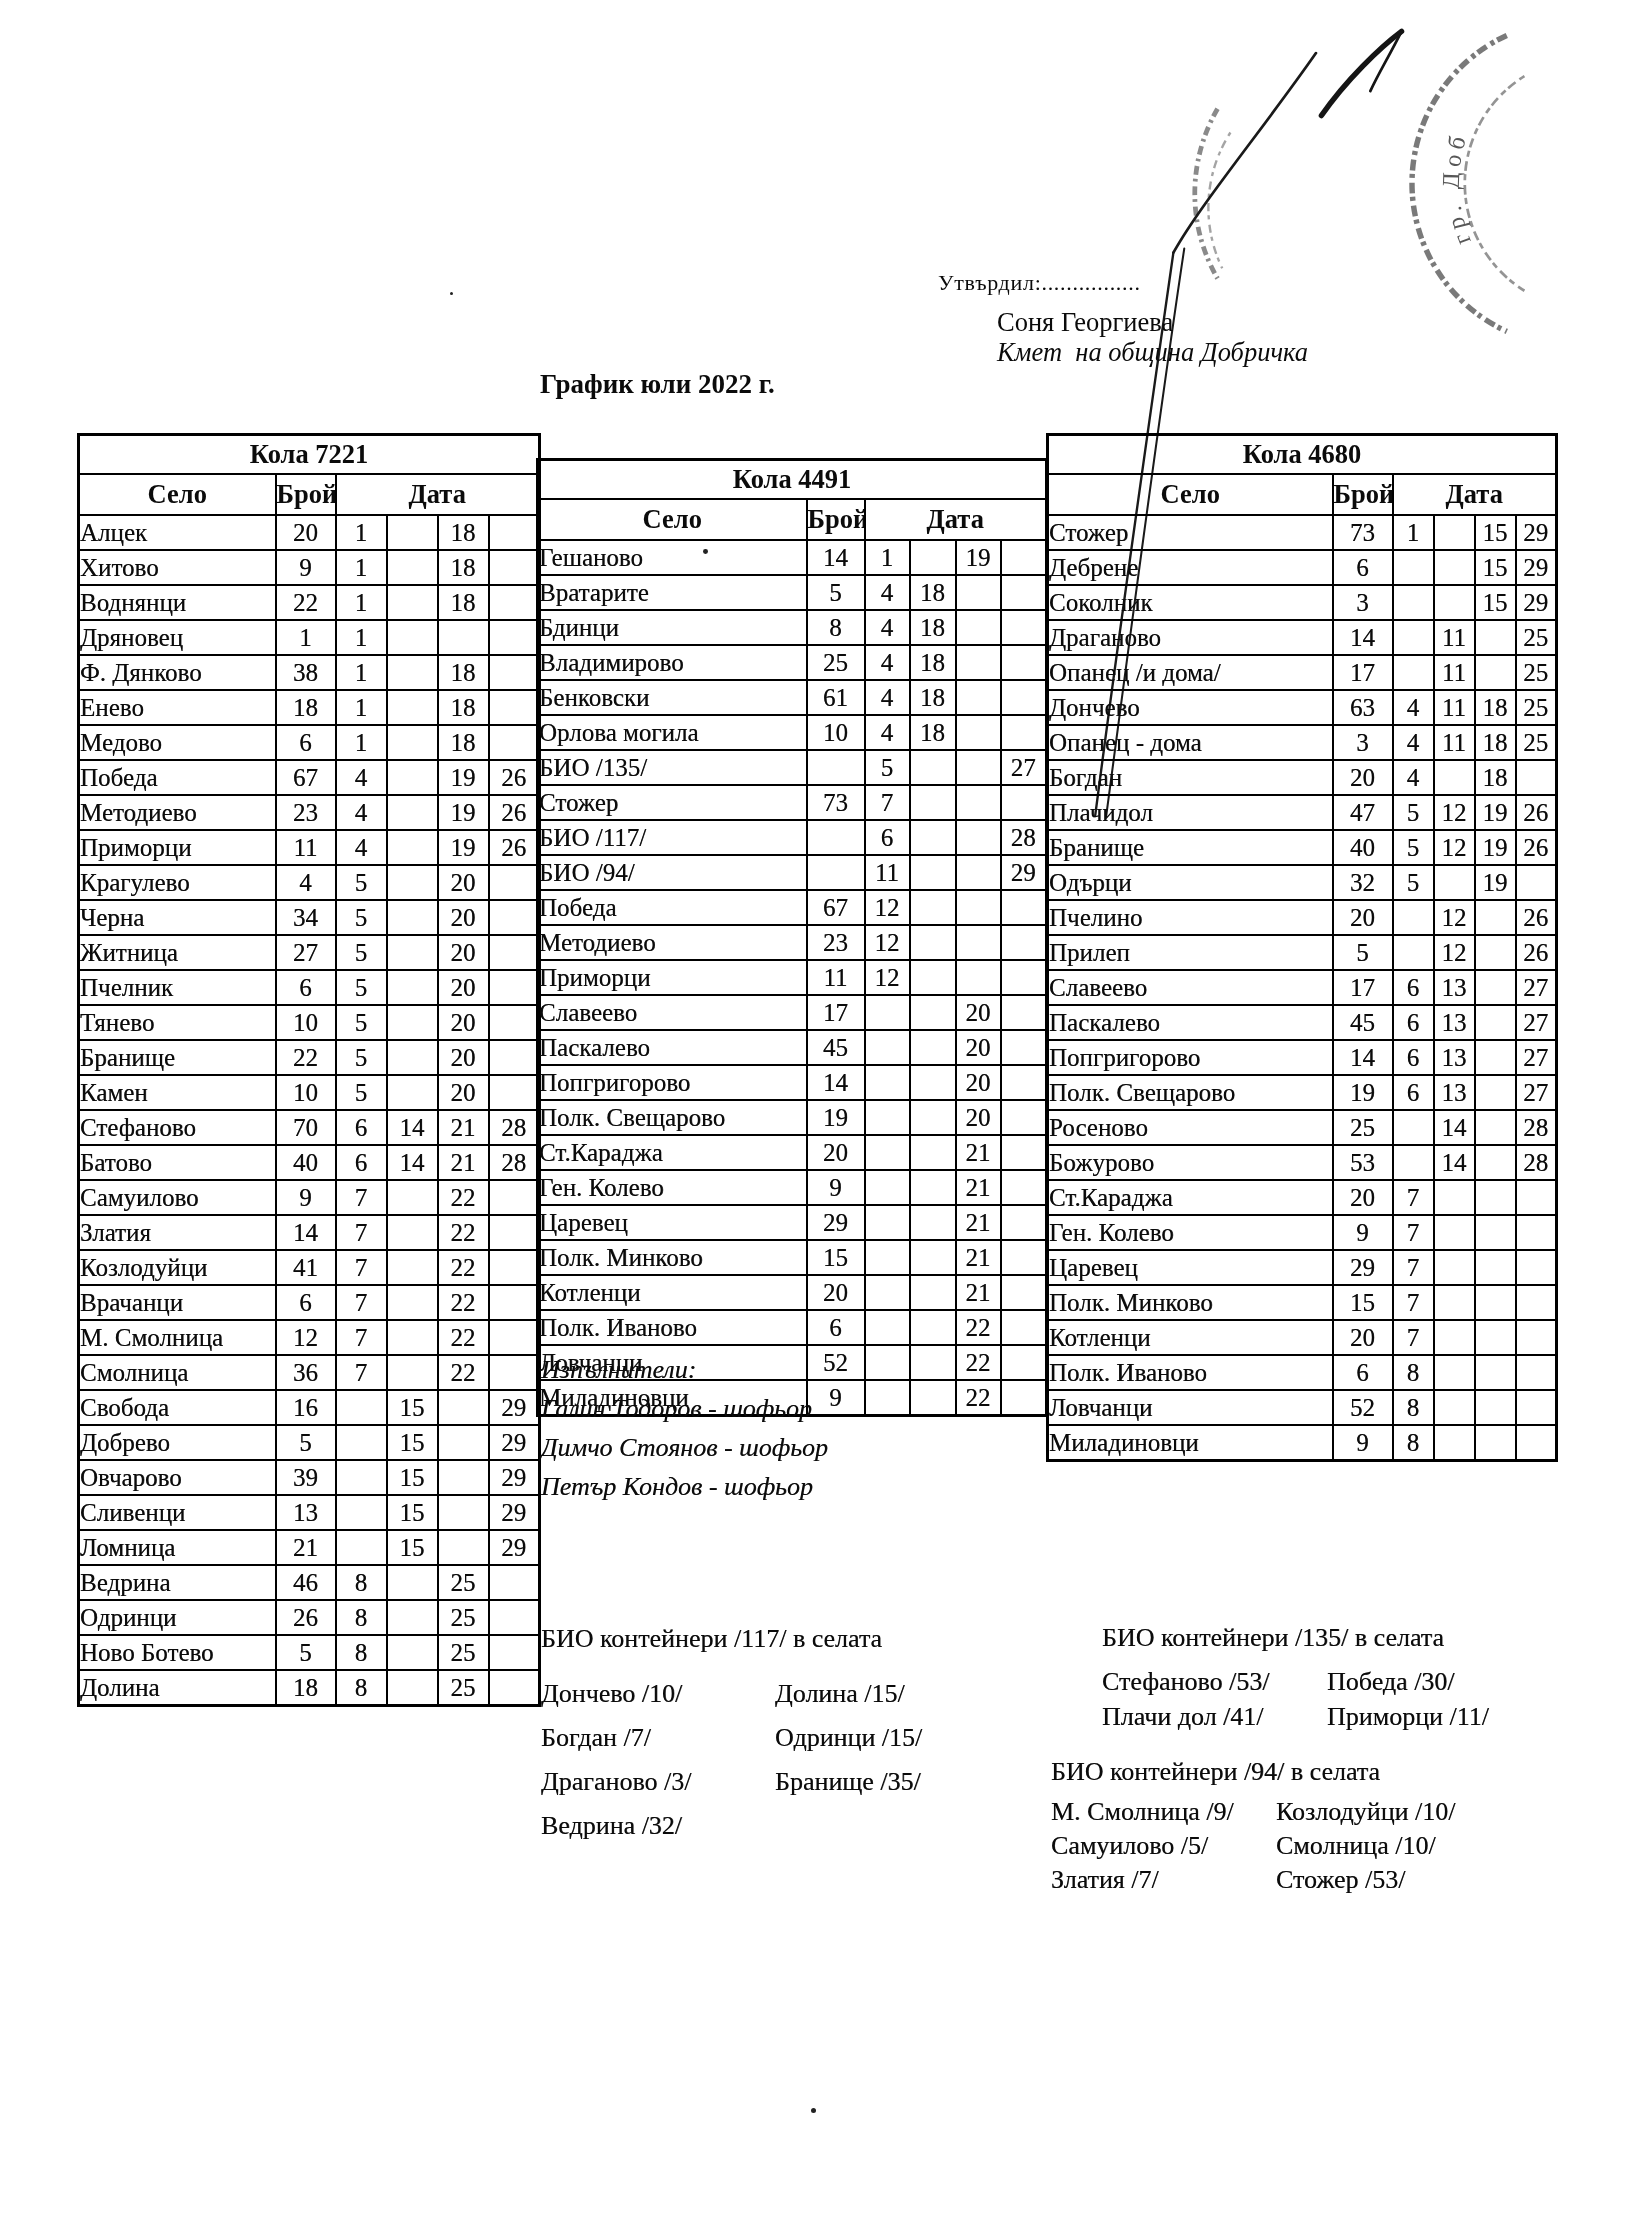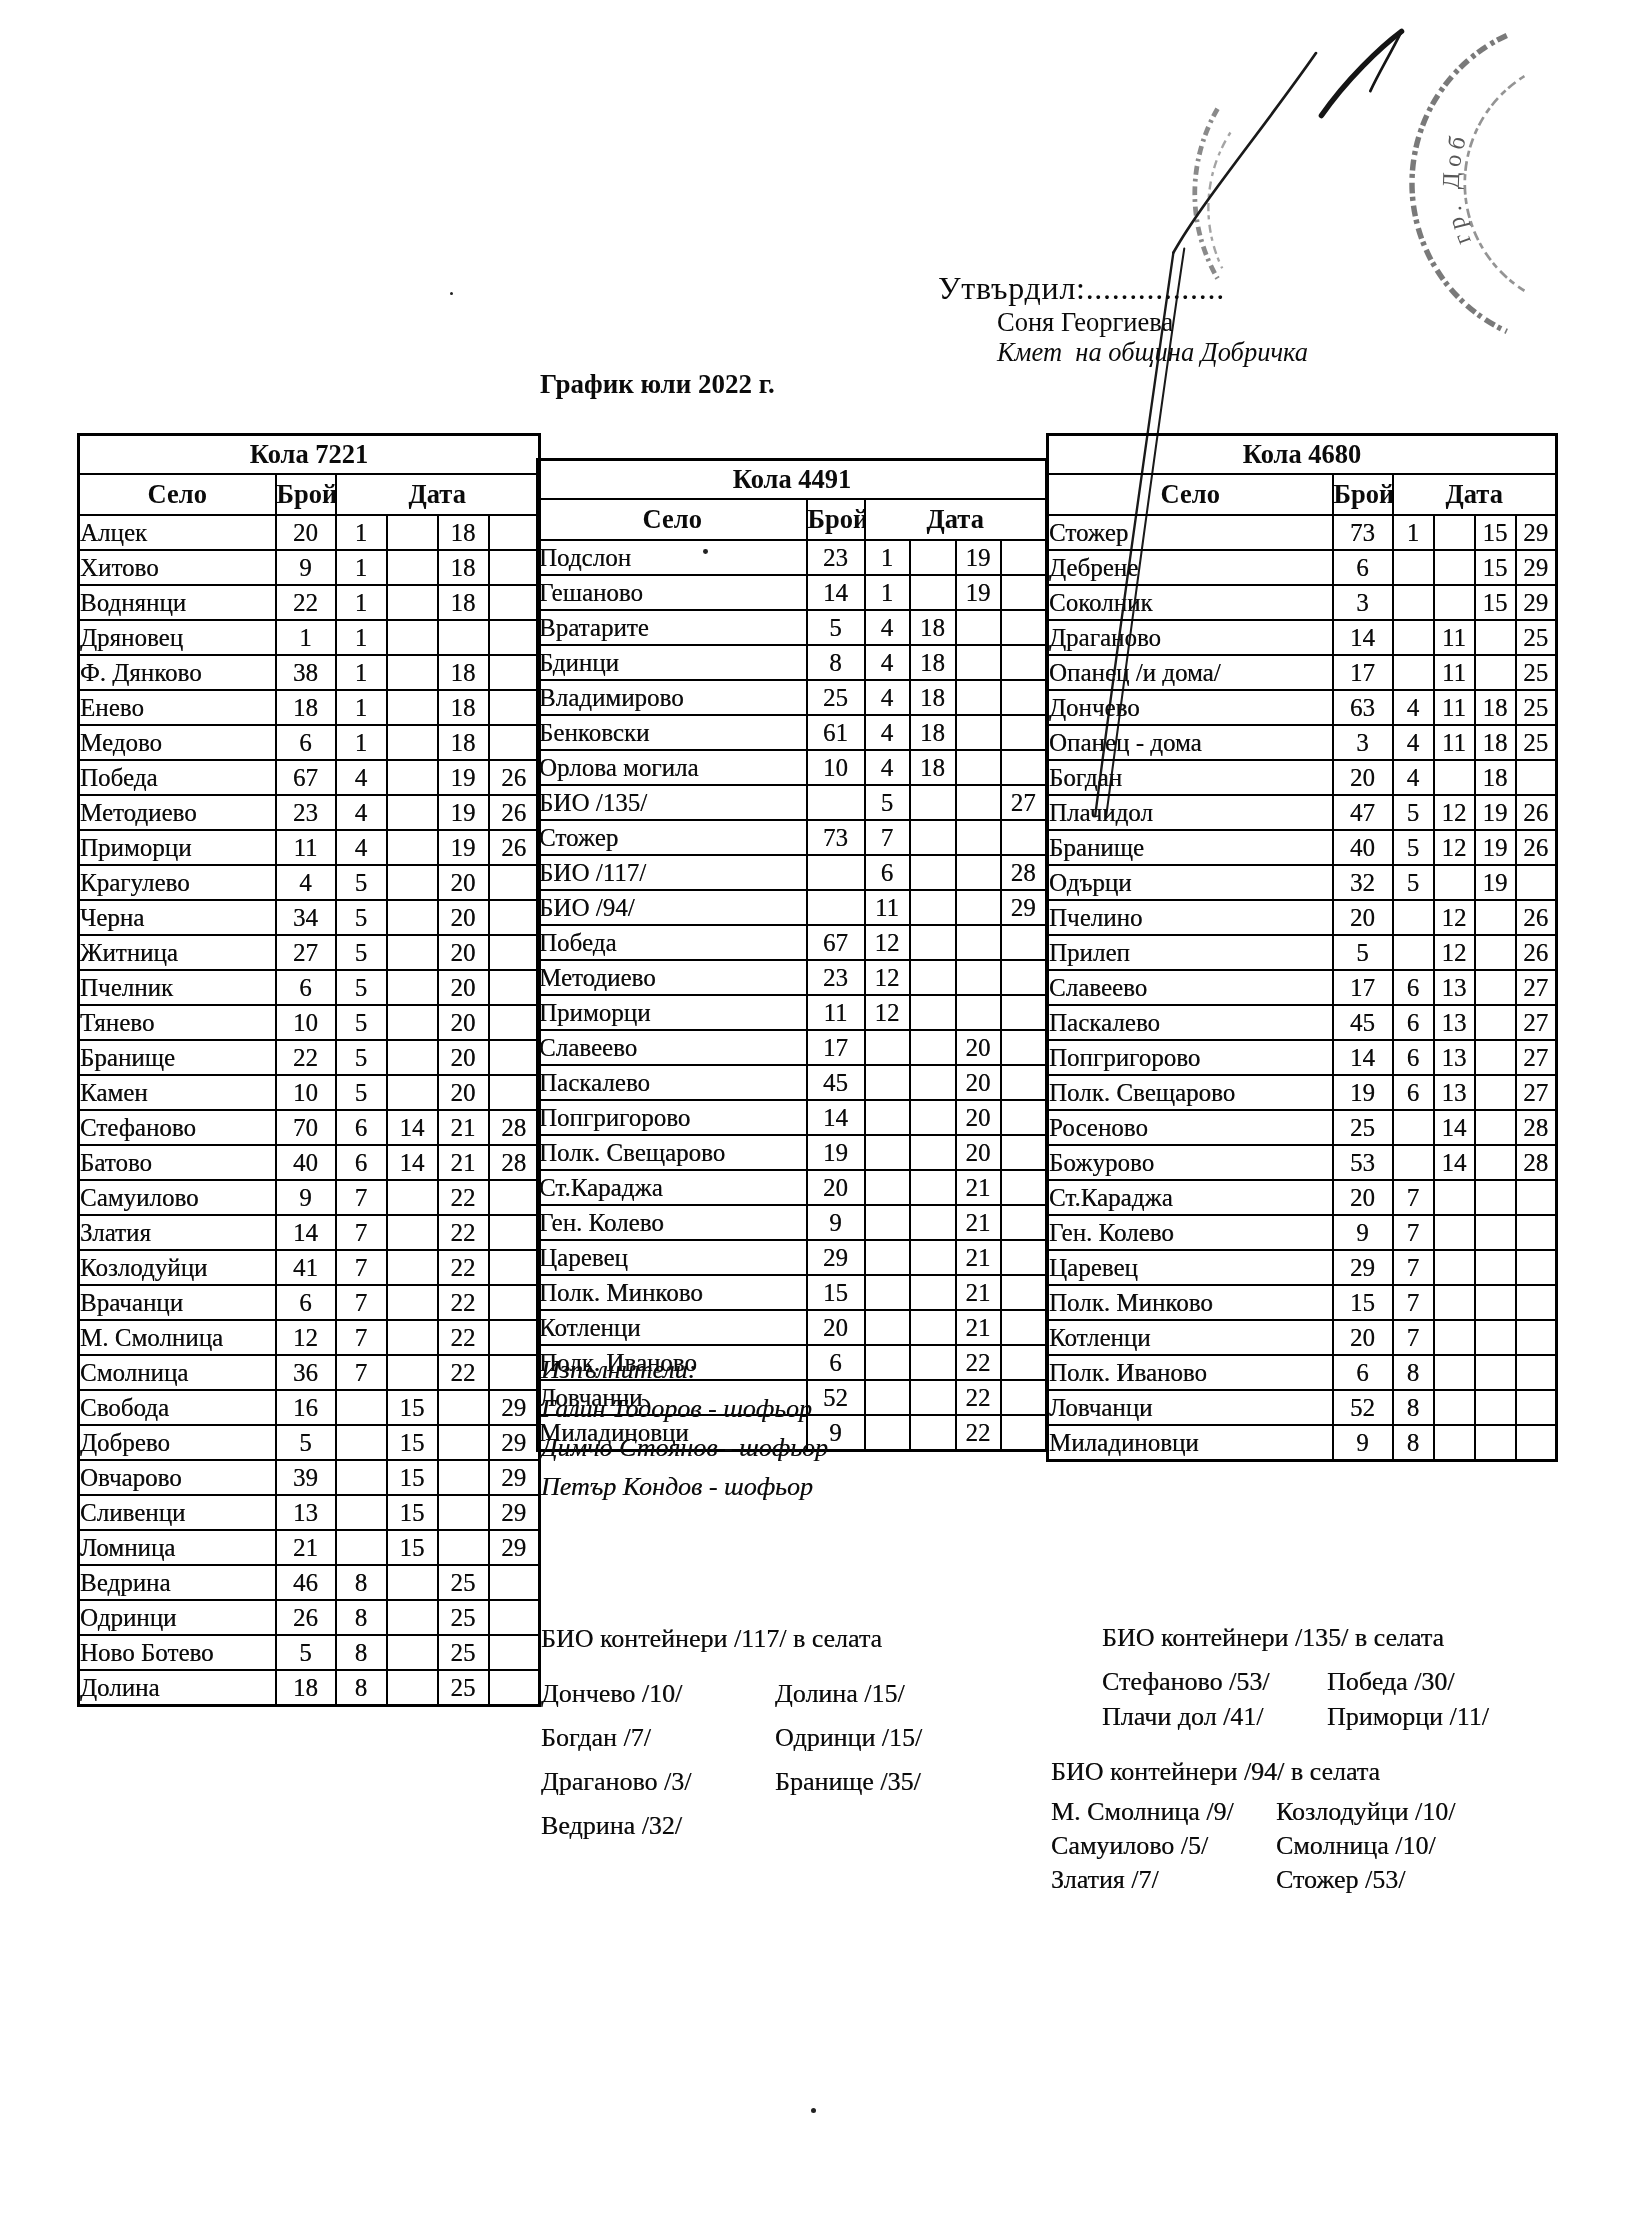--- a/index.html
+++ b/index.html
@@ -5,21 +5,21 @@
   html,body{margin:0;padding:0;background:#9a9a9a;}
   .page{
     position:relative;
     width:1646px;height:2239px;
     background:#ffffff;
     font-family:"Liberation Serif", serif;
     color:#0b0b0b;
     overflow:hidden;
   }
   .txt{position:absolute;white-space:pre;}
-  .approval-label{font-size:32px;letter-spacing:0.7px;}
+  .approval-label{font-size:22px;letter-spacing:0.7px;}
   .approval-name{font-size:26.5px;}
   .approval-role{font-size:26.5px;font-style:italic;}
   .doc-title{font-size:27px;font-weight:bold;}
 
   table.doc-table{
     position:absolute;
     border-collapse:collapse;
     table-layout:fixed;
     background:transparent;
   }
@@ -388,28 +388,20 @@
           <th class="car" colspan="6">Кола 4491</th>
         </tr>
       <tr>
         <th class="h2">Село</th>
         <th class="h2">Брой</th>
         <th class="h2" colspan="4">Дата</th>
       </tr>
     </thead>
     <tbody>
         <tr>
-          <td class="village">Подслон</td>
-          <td class="num">23</td>
-          <td class="num">1</td>
-          <td class="num"></td>
-          <td class="num">19</td>
-          <td class="num"></td>
-        </tr>
-        <tr>
           <td class="village">Гешаново</td>
           <td class="num">14</td>
           <td class="num">1</td>
           <td class="num"></td>
           <td class="num">19</td>
           <td class="num"></td>
         </tr>
         <tr>
           <td class="village">Вратарите</td>
           <td class="num">5</td>

